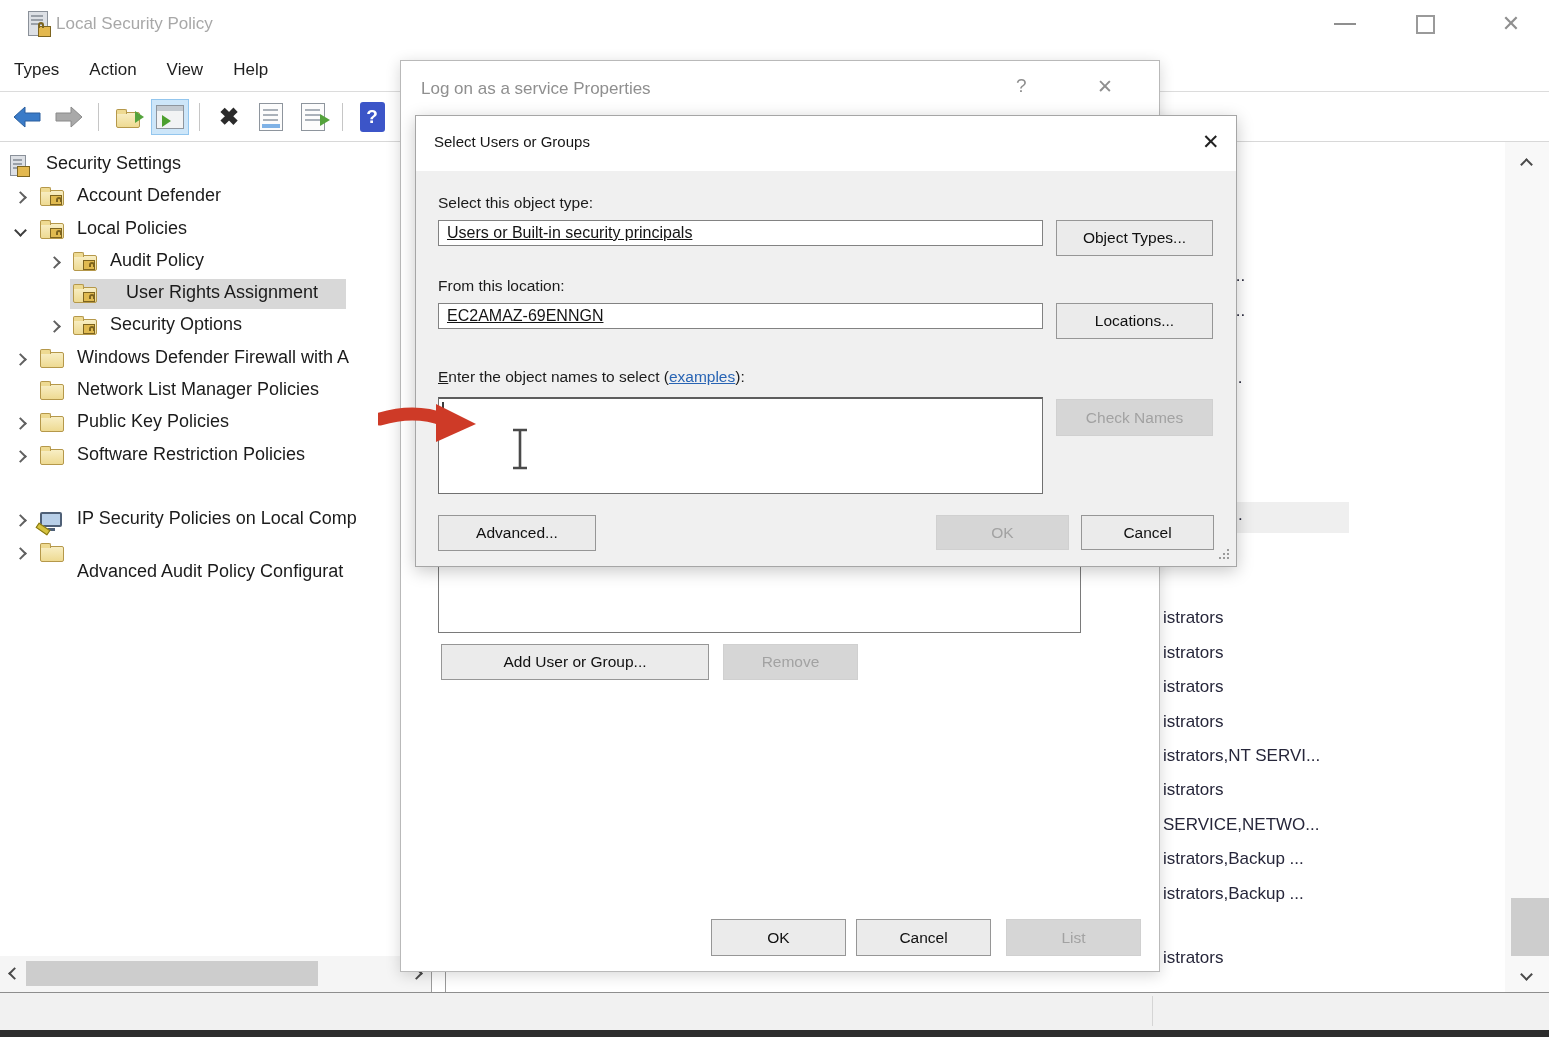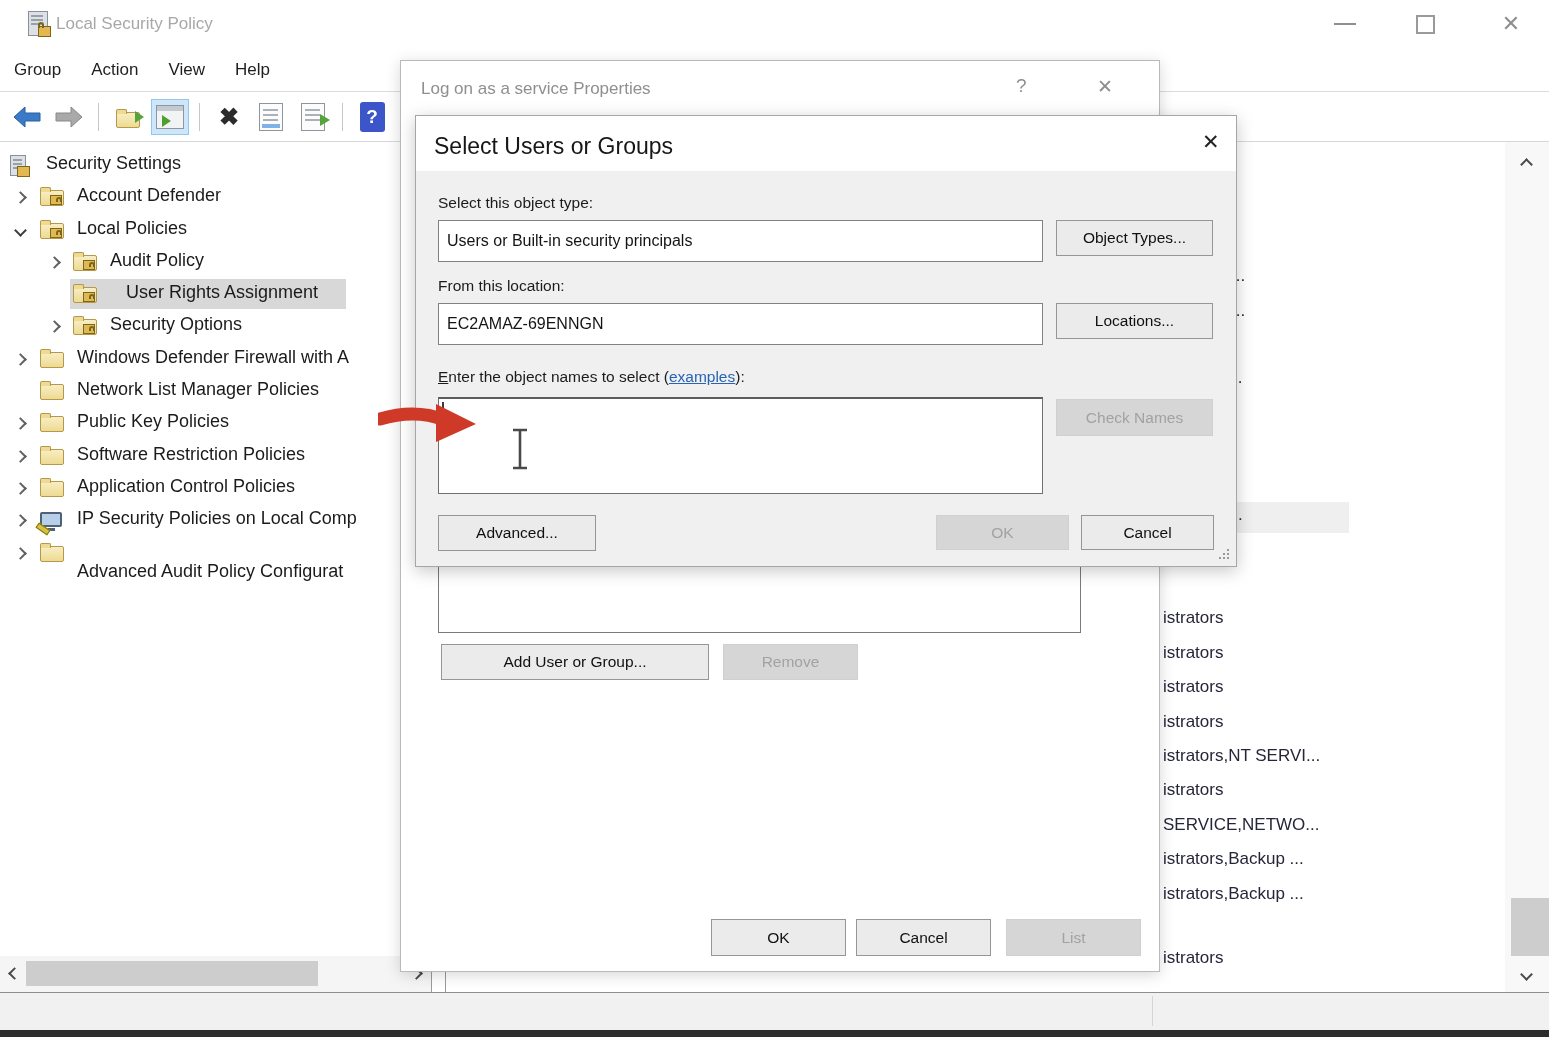--- a/index.html
+++ b/index.html
@@ -79,24 +79,24 @@
   
   .dlg-props{position:absolute;left:400px;top:60px;width:760px;height:912px;background:#fff;border:1px solid #b9b9b9;box-shadow:0 3px 14px rgba(0,0,0,.16);z-index:10;}
   .dlg-props-title{position:absolute;left:20px;top:18px;font-size:17px;color:#8f8f8f;}
   .dlg-props-help{position:absolute;left:615px;top:14px;font-size:19px;color:#8f8f8f;}
   .dlg-props-close{position:absolute;left:696px;top:14px;font-size:19px;color:#8f8f8f;}
   .listbox{position:absolute;left:37px;top:495px;width:643px;height:77px;background:#fff;border:1px solid #7a7a7a;}
   .btn{position:absolute;display:flex;align-items:center;justify-content:center;font-size:15.5px;background:#ebebeb;border:1px solid #969696;color:#101010;}
   .btn.disabled{background:#d6d6d6;border-color:#d0d0d0;color:#a2a2a2;}
   .dlg-select{position:absolute;left:415px;top:115px;width:822px;height:452px;background:#f0f0f0;border:1px solid #a6a6a6;box-shadow:0 4px 16px rgba(0,0,0,.22);z-index:20;}
   .dlg-select-titlebar{position:absolute;left:0;top:0;width:100%;height:55px;background:#fff;}
-  .dlg-select-title{position:absolute;left:18px;top:17px;font-size:23px;color:#161616;}
+  .dlg-select-title{position:absolute;left:18px;top:17px;font-size:15px;color:#161616;}
   .dlg-select-close{position:absolute;left:786px;top:14px;font-size:21px;color:#222;}
   .dlbl{position:absolute;font-size:15.5px;color:#1b1b1b;white-space:nowrap;}
-  .dinput{position:absolute;height:42px;border:1px solid #828282;background:#fff;font-size:16px;color:#141414;padding:0 8px;width:605px;}
+  .dinput{position:absolute;height:26px;border:1px solid #828282;background:#fff;font-size:16px;color:#141414;padding:0 8px;width:605px;text-decoration:underline;}
   .dtextarea{position:absolute;left:22px;top:281px;width:605px;height:97px;background:#fff;border:1px solid #707070;border-top:2px solid #5d5d5d;}
   .caret{position:absolute;left:3px;top:3px;width:2px;height:25px;background:#3c3c3c;}
   .linktext{color:#2864b4;text-decoration:underline;}
   .ul{text-decoration:underline;}
   .grip{position:absolute;right:7px;bottom:7px;width:12px;height:12px;}
   .grip::before{content:"";position:absolute;right:0;bottom:0;width:2px;height:2px;background:#9a9a9a;box-shadow:-4px 0 0 #9a9a9a,-8px 0 0 #9a9a9a,0 -4px 0 #9a9a9a,-4px -4px 0 #9a9a9a,0 -8px 0 #9a9a9a;}
 
   
   .redarrow{position:absolute;left:378px;top:395px;z-index:30;}
   .ibeam{position:absolute;left:507px;top:427px;z-index:30;}
@@ -113,21 +113,21 @@
     <span class="wc wc-min">
         <i></i>
       </span>
     <span class="wc wc-max">
         <i></i>
       </span>
     <span class="wc wc-close">✕</span>
   </div>
 
   <div class="menubar">
-    <span class="menu-item">Group</span>
+    <span class="menu-item">Types</span>
     <span class="menu-item">Action</span>
     <span class="menu-item">View</span>
     <span class="menu-item">Help</span>
   </div>
 
   <div class="toolbar">
     <span class="tbtn">
         <svg width="30" height="24" viewBox="0 0 30 24">
           <path d="M13 2 L2 12 L13 22 V16 H28 V8 H13 Z" fill="#3a7bc8" stroke="#2a5f9e"></path>
         </svg>
@@ -231,27 +231,20 @@
           <span class="fold"></span>
         </span>
       <span class="tlabel" style="left:77px;">Network List Manager Policies</span>
     </div>
     <div class="trow" style="top:299px;">
       <span class="chev" style="left:16px;"></span>
       <span class="ticon" style="left:40px;">
           <span class="fold"></span>
         </span>
       <span class="tlabel" style="left:77px;">Software Restriction Policies</span>
-    </div>
-    <div class="trow" style="top:331px;">
-      <span class="chev" style="left:16px;"></span>
-      <span class="ticon" style="left:40px;">
-          <span class="fold"></span>
-        </span>
-      <span class="tlabel" style="left:77px;">Application Control Policies</span>
     </div>
     <div class="trow" style="top:363px;">
       <span class="chev" style="left:16px;"></span>
       <span class="ticon" style="left:40px;">
           <span class="compico"></span>
         </span>
       <span class="tlabel" style="left:77px;">IP Security Policies on Local Comp</span>
     </div>
     <div class="trow" style="top:396px;">
       <span class="chev" style="left:16px;"></span>

